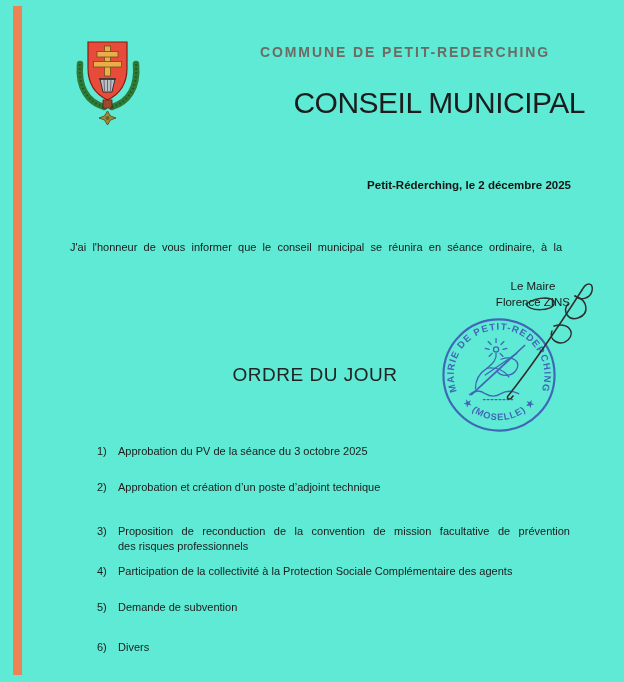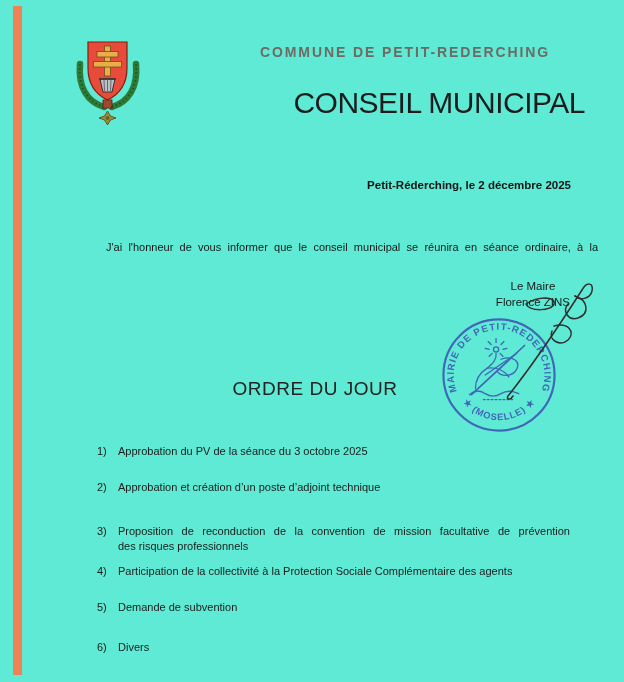--- a/index.html
+++ b/index.html
@@ -13,30 +13,30 @@
     position:absolute;left:260px;top:44px;font-size:14px;font-weight:bold;
     letter-spacing:1.9px;color:#6e6a64;white-space:nowrap;
   }
   .title-block{position:absolute;right:39px;top:84px;text-align:right;color:#1c1c1e;}
   .title-line1{font-size:29px;line-height:34px;}
   .title-line2{font-size:30px;line-height:37px;letter-spacing:-0.5px;}
   .dateline{
     position:absolute;right:53px;top:179px;font-size:11.5px;font-weight:bold;
     color:#141414;white-space:nowrap;text-align:right;
   }
-  .intro{position:absolute;left:70px;top:238px;width:492px;font-size:11px;line-height:18px;color:#1a1a1a;margin-left:36px;}
+  .intro{position:absolute;left:70px;top:238px;width:492px;font-size:11px;line-height:18px;color:#1a1a1a;}
   .intro .jline{text-align:justify;text-align-last:justify;}
   .signoff{
     position:absolute;right:54px;top:279px;text-align:center;font-size:11.5px;
     line-height:15.5px;color:#1a1a1a;
   }
   .stamp{position:absolute;left:440px;top:316px;width:118px;height:118px;opacity:.88;}
   .signature{position:absolute;left:480px;top:274px;width:126px;height:134px;}
   .agenda-heading{
-    position:absolute;left:165px;top:378px;width:300px;text-align:center;
+    position:absolute;left:165px;top:364px;width:300px;text-align:center;
     font-size:19px;letter-spacing:0.5px;color:#232323;white-space:nowrap;
   }
   .agenda-row{position:absolute;left:97px;display:flex;font-size:11px;line-height:15px;color:#1c1c1c;}
   .agenda-num{width:21px;flex:0 0 21px;}
   .agenda-text{width:452px;}
   .agenda-text .l1{display:block;white-space:nowrap;}
   .agenda-text.wrap2 .l1{white-space:normal;width:452px;text-align:justify;text-align-last:justify;}
   .row-1{top:444px;} .row-2{top:480px;} .row-3{top:524px;}
   .row-4{top:564px;} .row-5{top:600px;} .row-6{top:640px;}
 </style>

